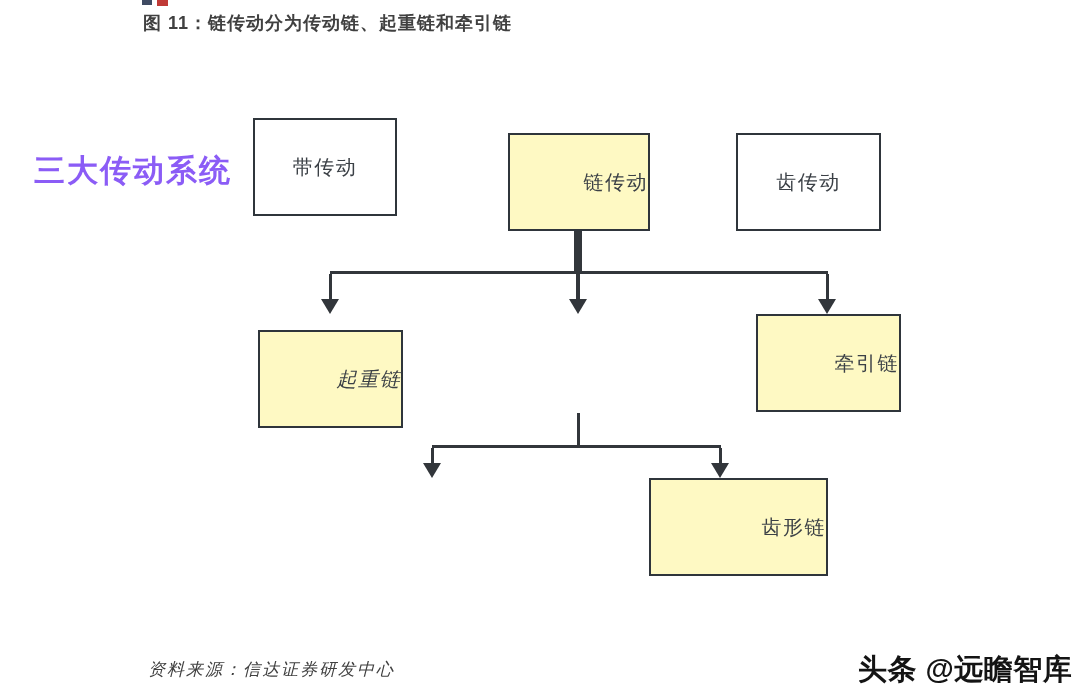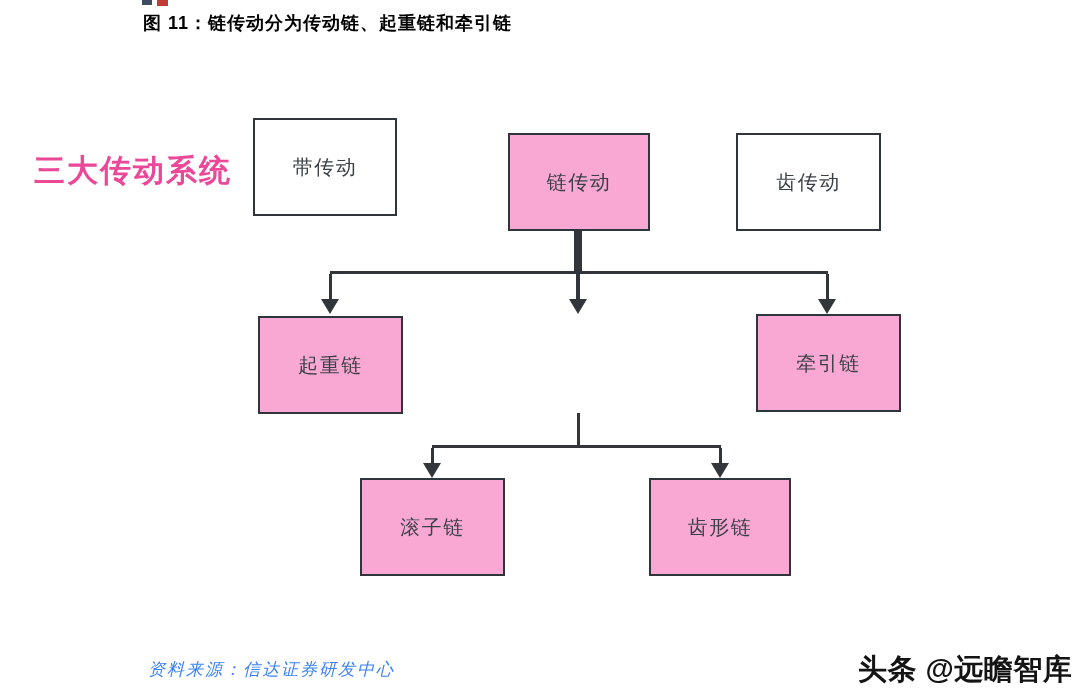--- a/index.html
+++ b/index.html
@@ -14,47 +14,47 @@
     background:#ffffff;
     overflow:hidden;
   }
   
   .edge-mark{position:absolute;top:0;}
   .edge-mark.dark{left:142px;width:10px;height:5px;background:#3f4b63;}
   .edge-mark.red{left:157px;width:11px;height:6px;background:#c03a36;}
 
   .fig-title{
     position:absolute;left:143px;top:11px;margin:0;
-    font-size:18px;font-weight:bold;color:#000000;
+    font-size:18px;font-weight:bold;color:#404040;
     letter-spacing:1px;white-space:nowrap;
   }
   .side-label{
     position:absolute;left:34px;top:150px;
-    font-size:31px;font-weight:bold;color:#ec4899;
+    font-size:31px;font-weight:bold;color:#8b5cf6;
     letter-spacing:2px;white-space:nowrap;
   }
 
   
   .node{
     position:absolute;height:94px;
     border:2.5px solid #2f353b;background:#ffffff;
     display:flex;align-items:center;justify-content:center;
     font-size:20px;color:#3b4046;letter-spacing:1.5px;
     box-sizing:content-box;
   }
-  .node.blue{background:#f9a8d4;}
+  .node.blue{background:#fef9c3;justify-content:flex-end;}
   .node.bold{font-weight:bold;color:#2e3338;}
   #n-belt   {left:253px;top:118px;width:140px;}
   #n-chain  {left:508px;top:133px;width:138px;}
   #n-gear   {left:736px;top:133px;width:141px;}
-  #n-hoist  {left:258px;top:316px;width:141px;}
+  #n-hoist  {left:258px;top:330px;width:141px;font-style:italic;}
   #n-trans  {left:507px;top:314px;width:139px;}
   #n-tract  {left:756px;top:314px;width:141px;}
   #n-roller {left:360px;top:478px;width:141px;}
-  #n-silent {left:649px;top:478px;width:138px;}
+  #n-silent {left:649px;top:478px;width:138px;padding-left:37px;}
 
   
   .ln{position:absolute;background:#32363b;}
   #v-thick {left:574px;top:231px;width:8px;height:42px;}
   #h-line1 {left:330px;top:271px;width:498px;height:3px;}
   #c-drop  {left:576px;top:274px;width:4px;height:26px;}
   #l-drop  {left:329px;top:274px;width:3px;height:26px;}
   #r-drop  {left:826px;top:274px;width:3px;height:26px;}
   #v-mid2  {left:577px;top:413px;width:3px;height:34px;}
   #h-line2 {left:432px;top:445px;width:289px;height:3px;}
@@ -71,21 +71,21 @@
   #ah-c {left:569px;top:299px;}
   #ah-l {left:321px;top:299px;}
   #ah-r {left:818px;top:299px;}
   #ah-l2{left:423px;top:463px;}
   #ah-r2{left:711px;top:463px;}
 
   
   .source-note{
     position:absolute;left:148px;top:658px;
     font-family:"DejaVu Serif","Liberation Serif",serif;
-    font-style:italic;font-size:17px;color:#3b82f6;
+    font-style:italic;font-size:17px;color:#404040;
     letter-spacing:2px;white-space:nowrap;
   }
   .watermark{
     position:absolute;left:878px;top:660px;
     font-family:"DejaVu Serif","Liberation Serif",serif;
     font-style:italic;font-size:32px;color:#e08f8f;opacity:0.5;
     letter-spacing:14px;white-space:nowrap;
   }
   .publisher{
     position:absolute;left:858px;top:650px;
@@ -115,23 +115,20 @@
     <span>齿传动</span>
   </div>
 
   <div class="node blue" id="n-hoist">
     <span>起重链</span>
   </div>
   <div class="node blue" id="n-tract">
     <span>牵引链</span>
   </div>
 
-  <div class="node blue" id="n-roller">
-    <span>滚子链</span>
-  </div>
   <div class="node blue" id="n-silent">
     <span>齿形链</span>
   </div>
 
   <div class="ln" id="v-thick"></div>
   <div class="ln" id="h-line1"></div>
   <div class="ln" id="c-drop"></div>
   <div class="ln" id="l-drop"></div>
   <div class="ln" id="r-drop"></div>
   <div class="ah" id="ah-c"></div>

